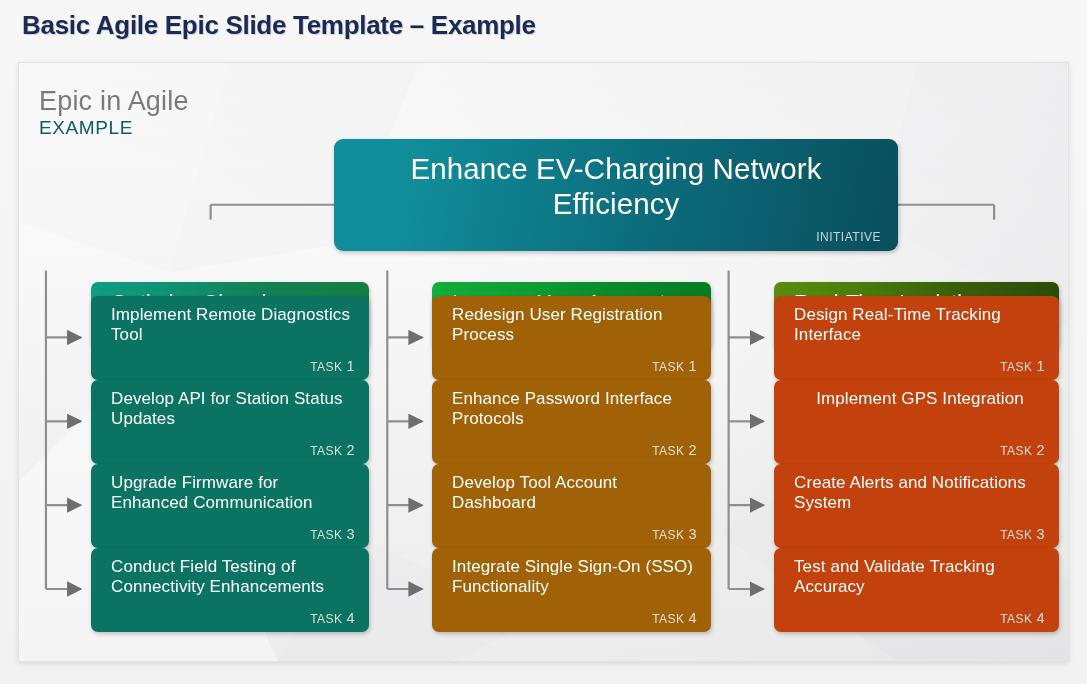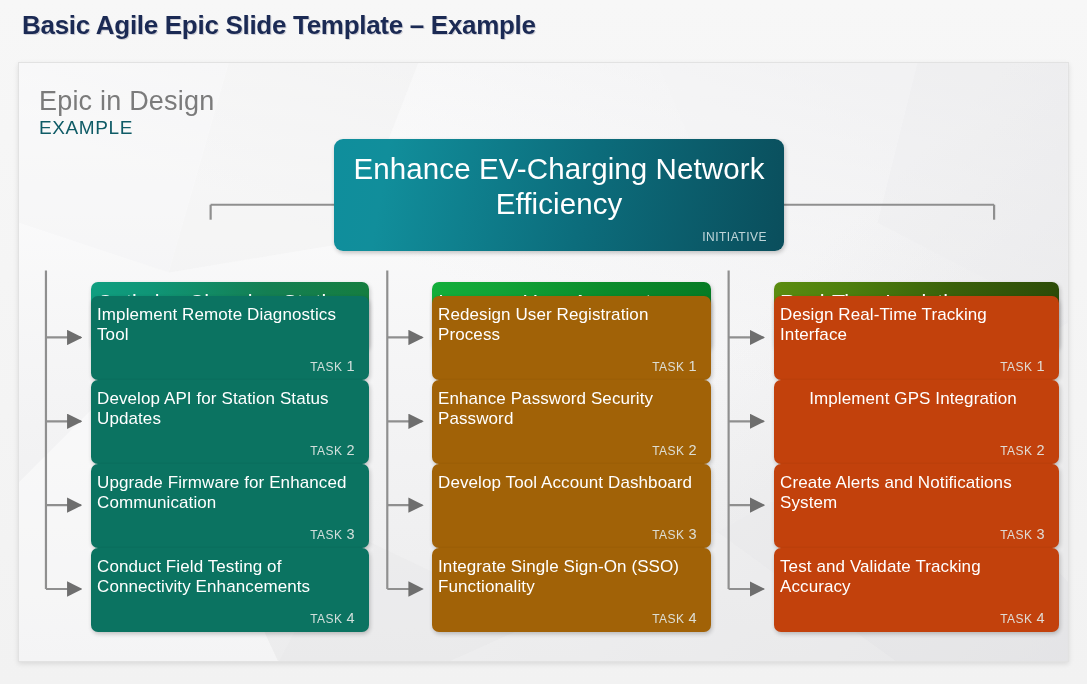--- a/index.html
+++ b/index.html
@@ -81,21 +81,21 @@
     pointer-events: none;
   }
 
   
   .node {
     position: absolute;
     border-radius: 7px;
     color: #ffffff;
     z-index: 4;
     box-shadow: 1px 2px 4px rgba(0,0,0,0.22);
-    padding: 9px 13px 6px 6px;
+    padding: 9px 13px 6px 20px;
     display: flex;
     flex-direction: column;
   }
   .node .ntext {
     line-height: 1.16;
     letter-spacing: 0.1px;
     flex: 0 0 auto;
   }
   .node .nbadge {
     margin-top: auto;
@@ -107,21 +107,21 @@
     padding-right: 1px;
   }
   .node .nbadge .num {
     font-size: 15.5px;
   }
 
   
   #initiative {
     left: 315px;
     top: 76px;
-    width: 450px;
+    width: 564px;
     height: 112px;
     border-radius: 9px;
     background: linear-gradient(100deg, #0f8e9c 0%, #118e9b 12%, #0c6d7c 55%, #0a4e5c 100%);
     padding: 13px 16px 7px 16px;
   }
   #initiative .ntext {
     font-size: 29.5px;
     text-align: center;
     line-height: 1.18;
   }
@@ -170,21 +170,21 @@
       <polygon points="520,560 700,470 880,600 430,600" fill="#f0f0f1" opacity="0.9"></polygon>
       <polygon points="700,470 900,360 1051,520 1051,600 880,600" fill="#e9e9eb" opacity="0.85"></polygon>
       <polygon points="900,0 1051,0 1051,260 860,160" fill="#ededef" opacity="0.8"></polygon>
       <polygon points="640,0 900,0 860,160 690,120" fill="#f4f4f5" opacity="0.8"></polygon>
       <polygon points="0,0 210,0 150,210 0,160" fill="#f3f3f4" opacity="0.8"></polygon>
       <polygon points="210,0 400,0 330,180 150,210" fill="#ececed" opacity="0.7"></polygon>
       <polygon points="1051,260 1051,520 900,360" fill="#f2f2f3" opacity="0.8"></polygon>
     </svg>
 
     <div id="caption">
-      <div class="cap-main">Epic in Design</div>
+      <div class="cap-main">Epic in Agile</div>
       <div class="cap-sub">EXAMPLE</div>
     </div>
 
     <svg id="wires" viewBox="0 0 1051 600" preserveAspectRatio="none">
       <defs>
         <marker id="arrow" viewBox="0 0 10 10" refX="9" refY="5" markerWidth="7" markerHeight="7" orient="auto-start-reverse">
           <path d="M 0 0 L 10 5 L 0 10 z" fill="#6e6e6e"></path>
         </marker>
       </defs>
       <g stroke="#8f8f8f" stroke-width="2.2" fill="none">
@@ -288,21 +288,21 @@
     </div>
 
     <div class="node task c2" style="left:413px; top:233px; width:279px;">
       <div class="ntext">Redesign User Registration Process</div>
       <div class="nbadge">
         <span>TASK</span>
         <span class="num">1</span>
       </div>
     </div>
     <div class="node task c2" style="left:413px; top:317px; width:279px;">
-      <div class="ntext">Enhance Password Security Password</div>
+      <div class="ntext">Enhance Password Interface Protocols</div>
       <div class="nbadge">
         <span>TASK</span>
         <span class="num">2</span>
       </div>
     </div>
     <div class="node task c2" style="left:413px; top:401px; width:279px;">
       <div class="ntext">Develop Tool Account Dashboard</div>
       <div class="nbadge">
         <span>TASK</span>
         <span class="num">3</span>

